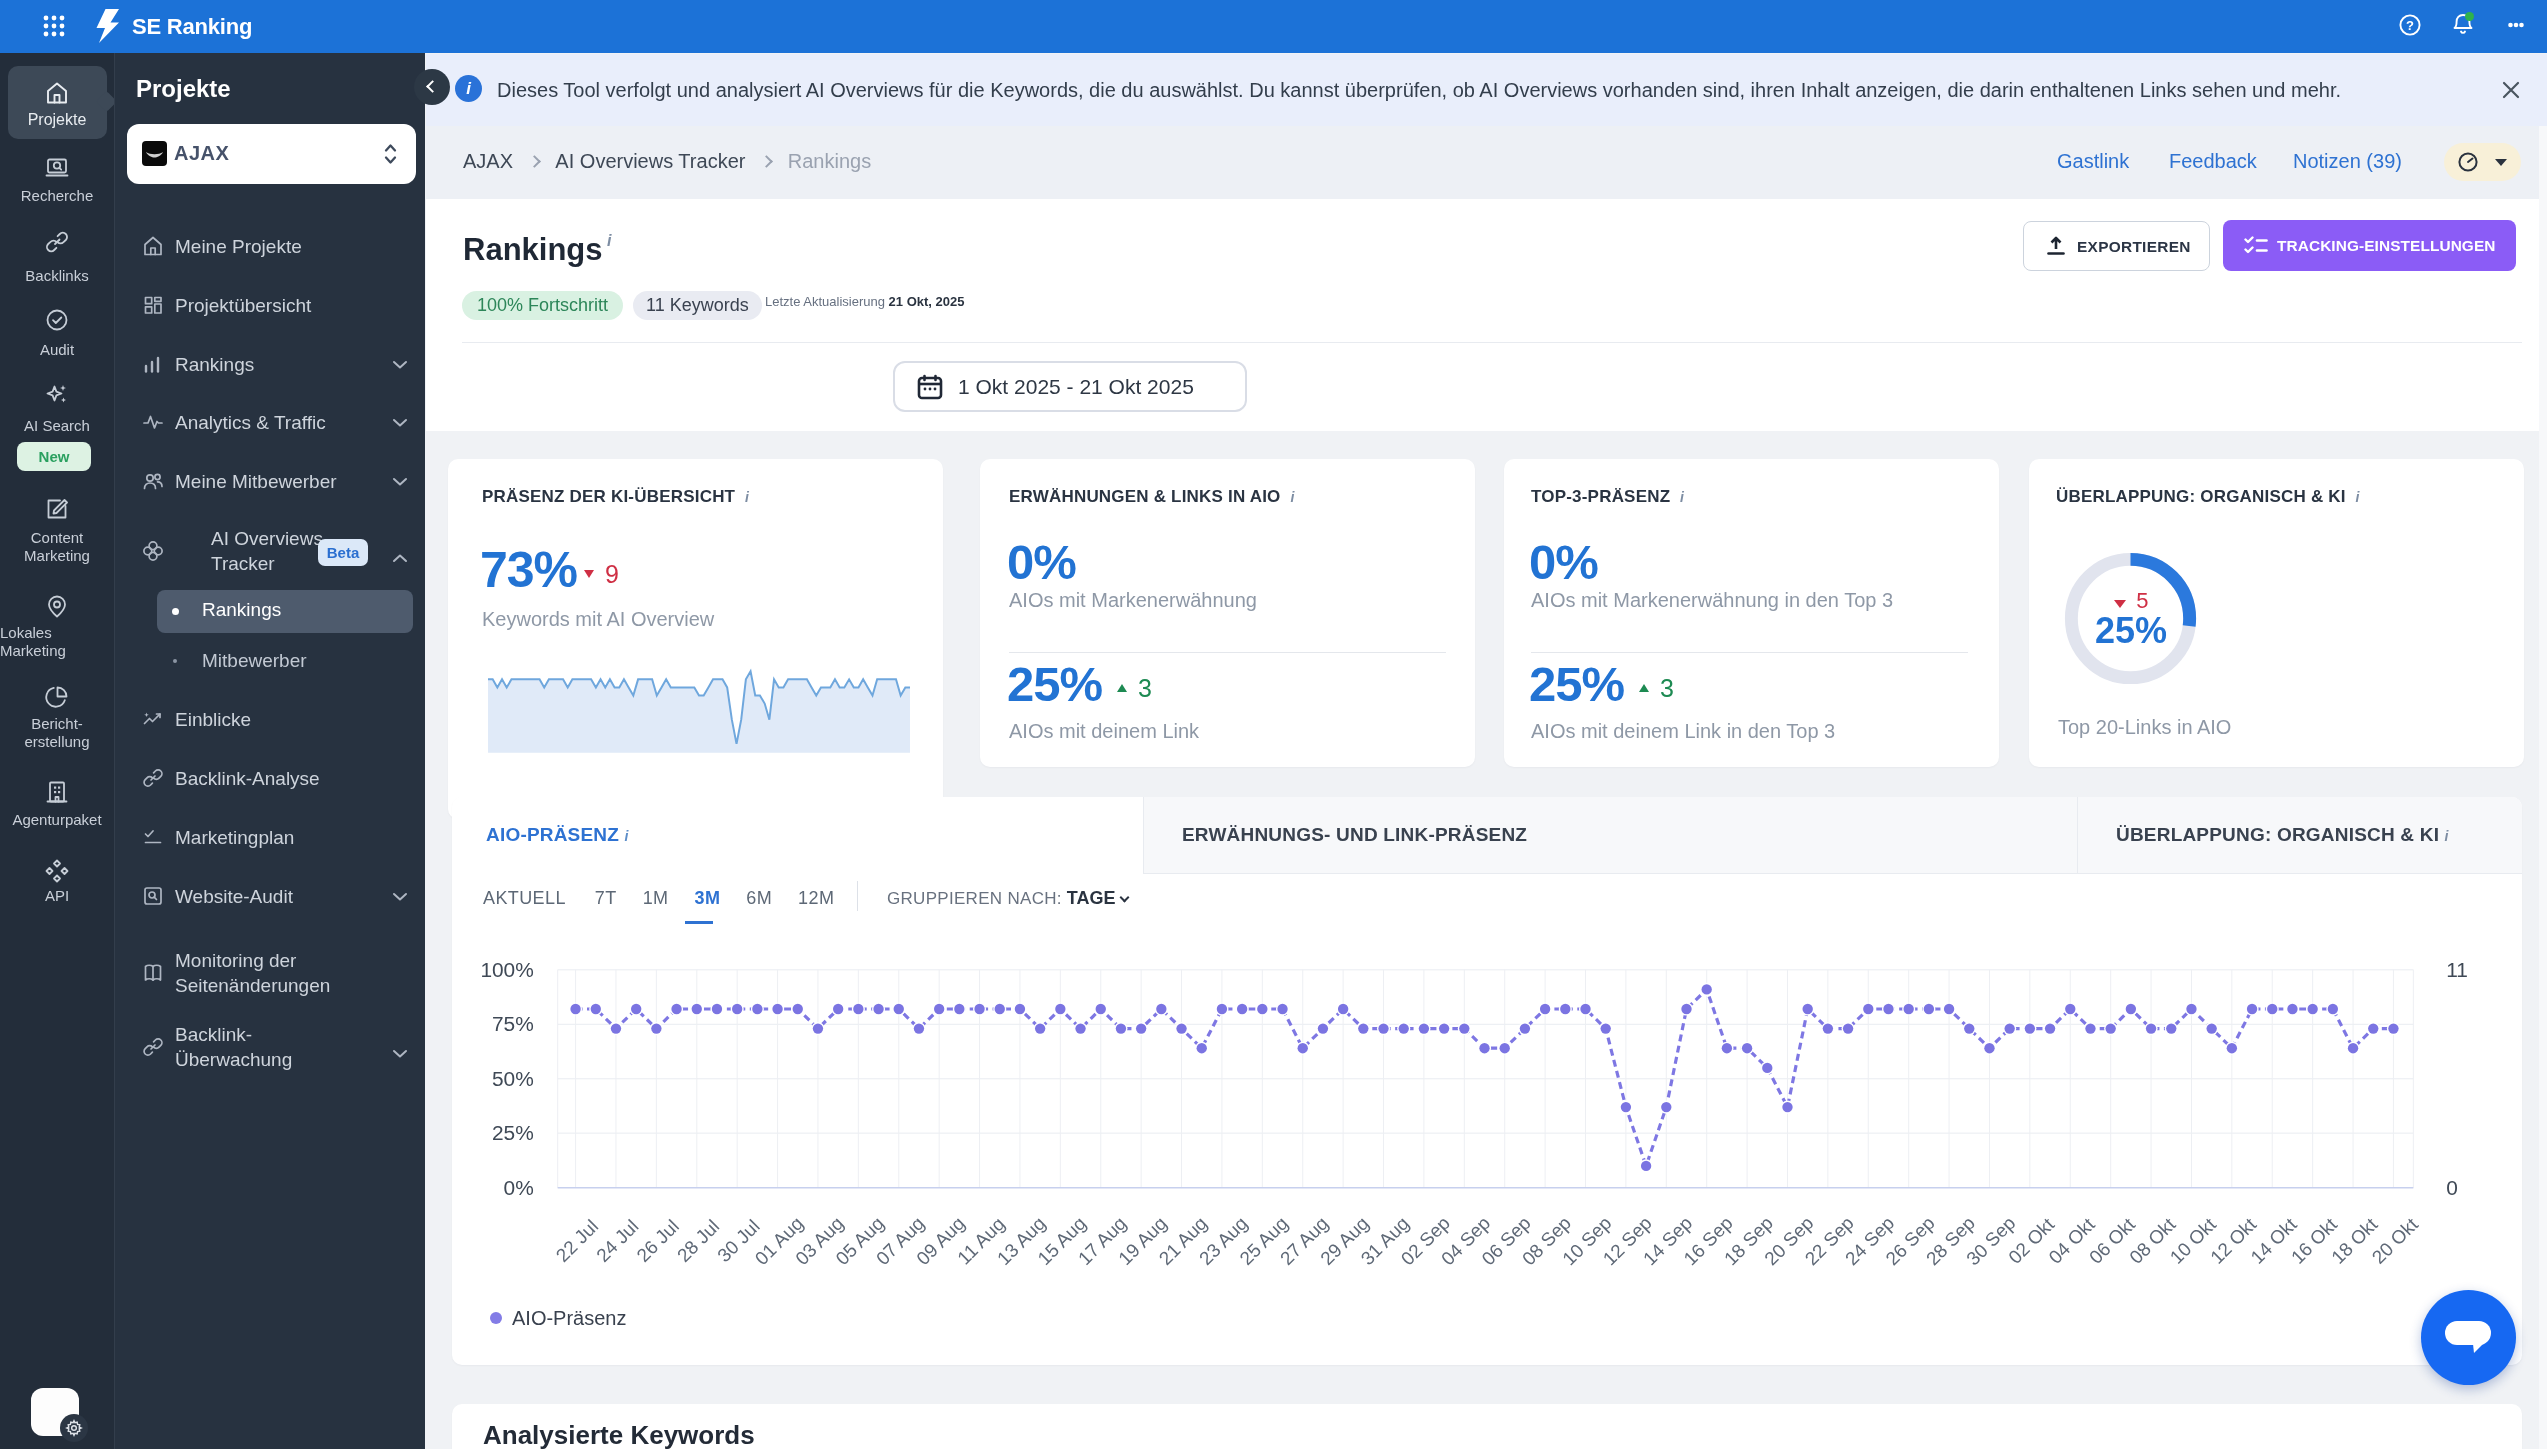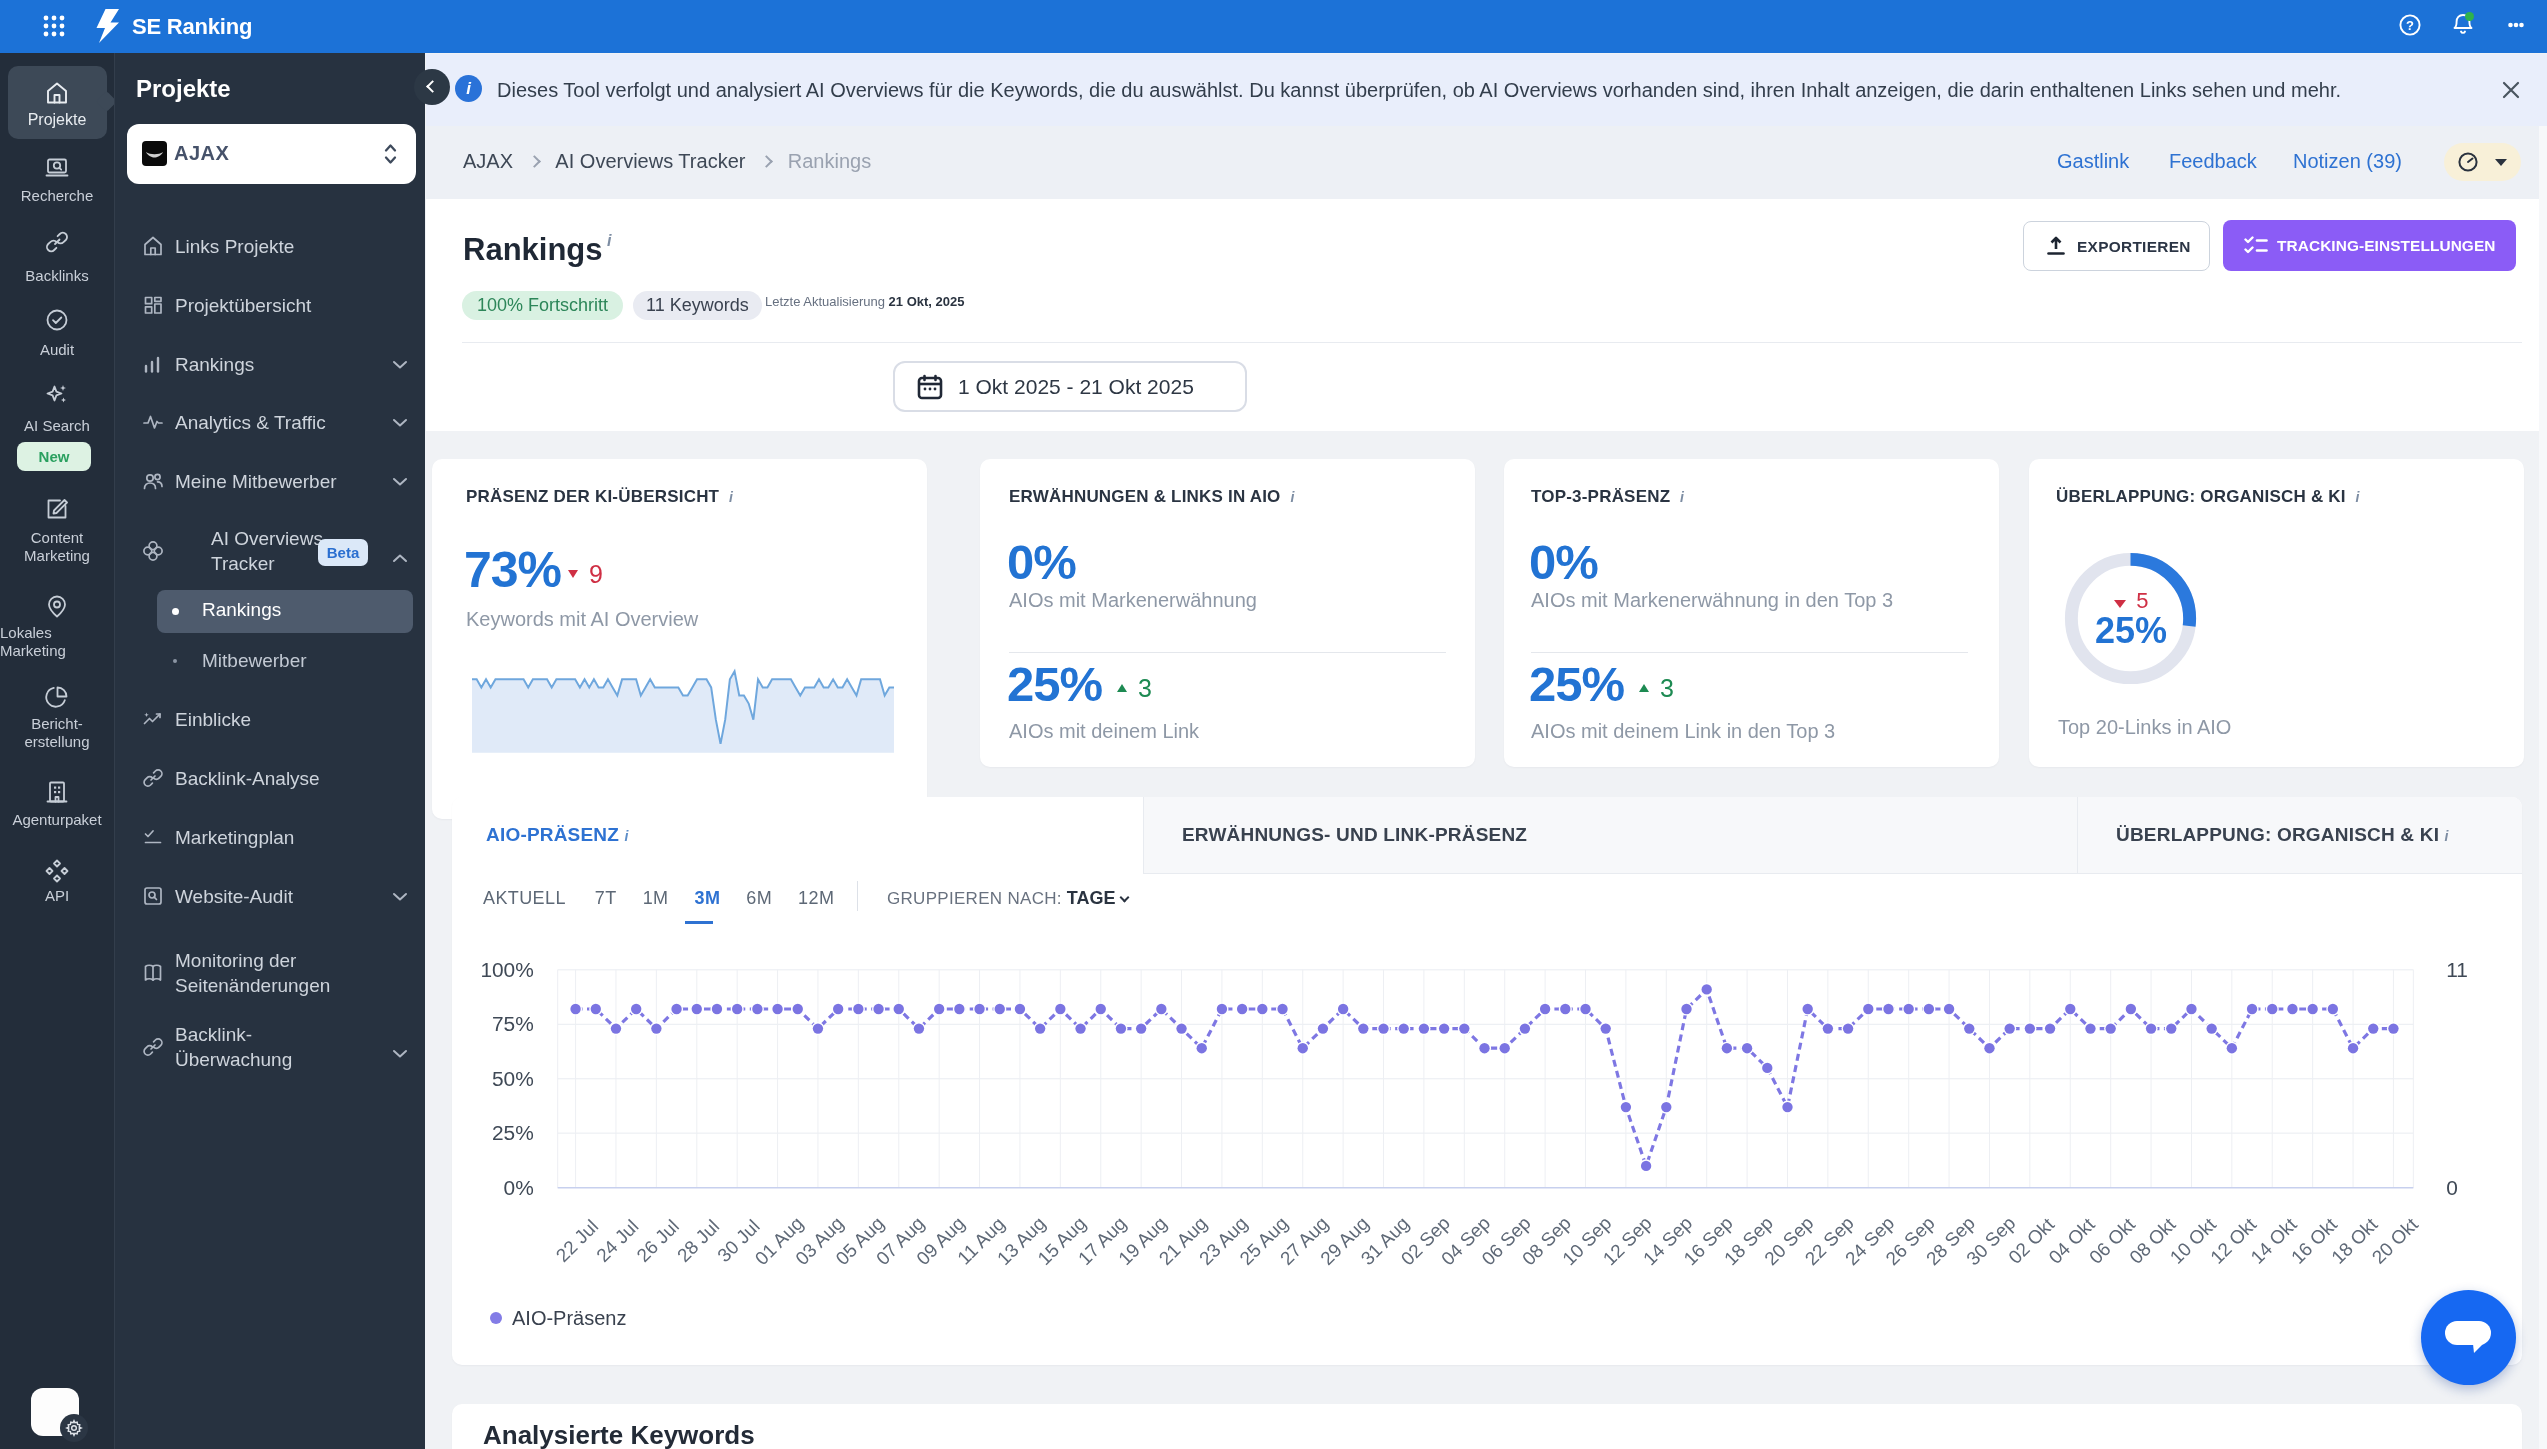--- a/index.html
+++ b/index.html
@@ -146,21 +146,21 @@
     <svg width="13" height="22" viewBox="0 0 13 22" style="position:absolute;right:19px;top:19px">
       <path d="M2 7.5 L6.5 2.5 L11 7.5" fill="none" stroke="#3e4a5c" stroke-width="2.3" stroke-linejoin="round" stroke-linecap="round"></path>
       <path d="M2 14.5 L6.5 19.5 L11 14.5" fill="none" stroke="#3e4a5c" stroke-width="2.3" stroke-linejoin="round" stroke-linecap="round"></path>
     </svg>
   </div>
   <div class="p-item" style="top:171px">
       <div class="p-ic"><svg width="24" height="24" viewBox="0 0 24 24">
           <path d="M4 10.5 L12 3.5 L20 10.5 V20.5 H4 Z" fill="none" stroke="#aeb6c2" stroke-width="1.7" stroke-linecap="round" stroke-linejoin="round"></path>
           <path d="M9.8 20.5 V14 H14.2 V20.5" fill="none" stroke="#aeb6c2" stroke-width="1.7" stroke-linecap="round" stroke-linejoin="round"></path>
         </svg></div>
-      <div class="p-tx">Links Projekte</div>
+      <div class="p-tx">Meine Projekte</div>
     </div>
     <div class="p-item" style="top:230px">
       <div class="p-ic"><svg width="24" height="24" viewBox="0 0 24 24">
           <rect x="4.5" y="4.5" width="6.2" height="6.2" fill="none" stroke="#aeb6c2" stroke-width="1.7" stroke-linecap="round" stroke-linejoin="round"></rect>
           <rect x="13.8" y="4.5" width="6.2" height="3.8" fill="none" stroke="#aeb6c2" stroke-width="1.7" stroke-linecap="round" stroke-linejoin="round"></rect>
           <rect x="4.5" y="13.8" width="6.2" height="6.2" fill="none" stroke="#aeb6c2" stroke-width="1.7" stroke-linecap="round" stroke-linejoin="round"></rect>
           <rect x="13.8" y="11" width="6.2" height="9" fill="none" stroke="#aeb6c2" stroke-width="1.7" stroke-linecap="round" stroke-linejoin="round"></rect>
         </svg></div>
       <div class="p-tx">Projektübersicht</div>
     </div>
@@ -339,21 +339,21 @@
     <svg width="24" height="22" viewBox="0 0 24 22" style="position:absolute;left:21px;top:15px">
       <path d="M1.5 4.5 L4 7 L8.5 2.5" fill="none" stroke="#fff" stroke-width="2.4" stroke-linecap="round" stroke-linejoin="round"></path>
       <path d="M1.5 14.5 L4 17 L8.5 12.5" fill="none" stroke="#fff" stroke-width="2.4" stroke-linecap="round" stroke-linejoin="round"></path>
       <path d="M13 5.5 H22.5" stroke="#fff" stroke-width="2.6" stroke-linecap="round"></path>
       <path d="M13 15.5 H22.5" stroke="#fff" stroke-width="2.6" stroke-linecap="round"></path>
     </svg>
     <div style="position:absolute;left:54px;top:17px;font-size:15.4px;font-weight:bold;color:#fff;letter-spacing:0.1px;">TRACKING-EINSTELLUNGEN</div>
   </div>
 </div>
 
-<div class="card" style="left:432px;top:459px;width:495px;height:360px;">
+<div class="card" style="left:448px;top:459px;width:495px;height:360px;">
   <div class="ctitle" style="position:absolute;left:34px;top:28px;">PRÄSENZ DER KI-ÜBERSICHT&nbsp;&nbsp;<span class="isup">i</span></div>
   <div class="bignum" style="position:absolute;left:32px;top:82px;">73%</div>
   <div class="tri-dn" style="position:absolute;left:136px;top:111px;"></div>
   <div style="position:absolute;left:157px;top:101px;font-size:25px;color:#cf2f44;">9</div>
   <div class="clabel" style="position:absolute;left:34px;top:149px;">Keywords mit AI Overview</div>
   <div style="position:absolute;left:36px;top:206px;"><svg width="430" height="92" viewBox="0 0 432 92">
         <path d="M4.0 14.2 L8.7 14.2 L13.4 22.3 L18.1 14.2 L22.8 22.3 L27.6 14.2 L32.3 14.2 L37.0 14.2 L41.7 14.2 L46.4 14.2 L51.1 14.2 L55.8 14.2 L60.5 22.3 L65.2 14.2 L70.0 14.2 L74.7 14.2 L79.4 14.2 L84.1 22.3 L88.8 14.2 L93.5 14.2 L98.2 14.2 L102.9 14.2 L107.6 14.2 L112.4 22.3 L117.1 14.2 L121.8 22.3 L126.5 14.2 L131.2 22.3 L135.9 22.3 L140.6 14.2 L145.3 22.3 L150.0 30.4 L154.8 14.2 L159.5 14.2 L164.2 14.2 L168.9 14.2 L173.6 30.4 L178.3 22.3 L183.0 14.2 L187.7 22.3 L192.4 22.3 L197.2 22.3 L201.9 22.3 L206.6 22.3 L211.3 22.3 L216.0 30.4 L220.7 30.4 L225.4 22.3 L230.1 14.2 L234.8 14.2 L239.6 14.2 L244.3 22.3 L249.0 54.7 L253.7 79.0 L258.4 54.7 L263.1 14.2 L267.8 6.1 L272.5 30.4 L277.2 30.4 L282.0 38.5 L286.7 54.7 L291.4 14.2 L296.1 22.3 L300.8 22.3 L305.5 14.2 L310.2 14.2 L314.9 14.2 L319.6 14.2 L324.4 14.2 L329.1 22.3 L333.8 30.4 L338.5 22.3 L343.2 22.3 L347.9 22.3 L352.6 14.2 L357.3 22.3 L362.0 22.3 L366.8 14.2 L371.5 22.3 L376.2 22.3 L380.9 14.2 L385.6 22.3 L390.3 30.4 L395.0 14.2 L399.7 14.2 L404.4 14.2 L409.2 14.2 L413.9 14.2 L418.6 30.4 L423.3 22.3 L428.0 22.3 L428.0 88 L4.0 88 Z" fill="#e0eaf8"></path>
         <path d="M4.0 14.2 L8.7 14.2 L13.4 22.3 L18.1 14.2 L22.8 22.3 L27.6 14.2 L32.3 14.2 L37.0 14.2 L41.7 14.2 L46.4 14.2 L51.1 14.2 L55.8 14.2 L60.5 22.3 L65.2 14.2 L70.0 14.2 L74.7 14.2 L79.4 14.2 L84.1 22.3 L88.8 14.2 L93.5 14.2 L98.2 14.2 L102.9 14.2 L107.6 14.2 L112.4 22.3 L117.1 14.2 L121.8 22.3 L126.5 14.2 L131.2 22.3 L135.9 22.3 L140.6 14.2 L145.3 22.3 L150.0 30.4 L154.8 14.2 L159.5 14.2 L164.2 14.2 L168.9 14.2 L173.6 30.4 L178.3 22.3 L183.0 14.2 L187.7 22.3 L192.4 22.3 L197.2 22.3 L201.9 22.3 L206.6 22.3 L211.3 22.3 L216.0 30.4 L220.7 30.4 L225.4 22.3 L230.1 14.2 L234.8 14.2 L239.6 14.2 L244.3 22.3 L249.0 54.7 L253.7 79.0 L258.4 54.7 L263.1 14.2 L267.8 6.1 L272.5 30.4 L277.2 30.4 L282.0 38.5 L286.7 54.7 L291.4 14.2 L296.1 22.3 L300.8 22.3 L305.5 14.2 L310.2 14.2 L314.9 14.2 L319.6 14.2 L324.4 14.2 L329.1 22.3 L333.8 30.4 L338.5 22.3 L343.2 22.3 L347.9 22.3 L352.6 14.2 L357.3 22.3 L362.0 22.3 L366.8 14.2 L371.5 22.3 L376.2 22.3 L380.9 14.2 L385.6 22.3 L390.3 30.4 L395.0 14.2 L399.7 14.2 L404.4 14.2 L409.2 14.2 L413.9 14.2 L418.6 30.4 L423.3 22.3 L428.0 22.3" fill="none" stroke="#6fa7dd" stroke-width="2"></path>
       </svg></div>
 </div>

